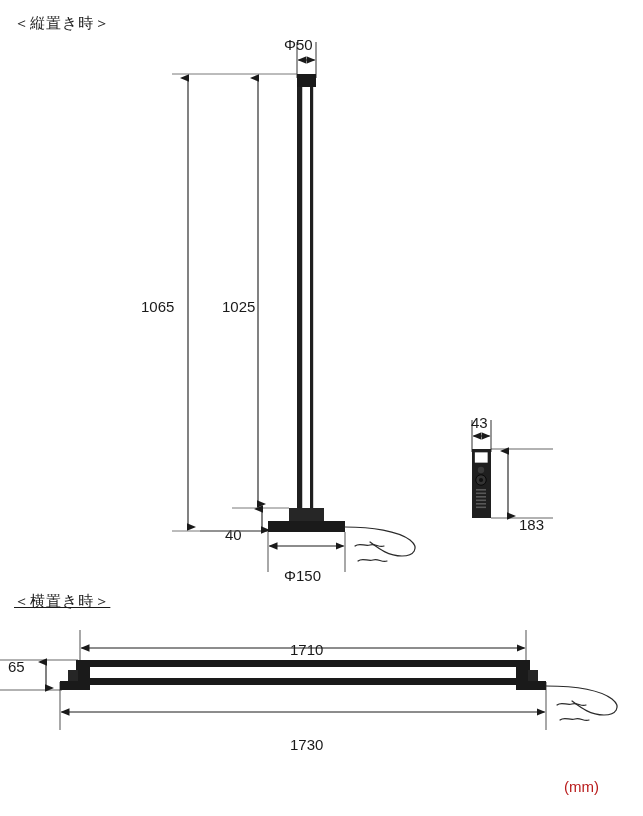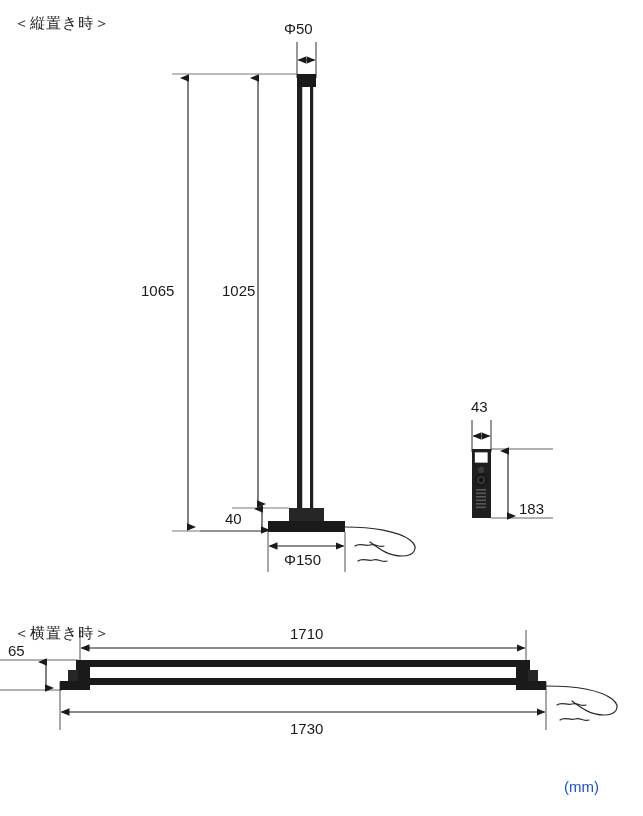--- a/index.html
+++ b/index.html
@@ -22,25 +22,26 @@
     font-size: 15px;
     letter-spacing: 1px;
     color: #1a1a1a;
     white-space: nowrap;
   }
   .dim-num {
     position: absolute;
     font-size: 15px;
     color: #1a1a1a;
     white-space: nowrap;
+    margin-top: 16px;
   }
   .unit {
     position: absolute;
     font-size: 15px;
-    color: #1d4ed8;
+    color: #b91c1c;
     white-space: nowrap;
   }
   svg.layer {
     position: absolute;
     left: 0;
     top: 0;
     width: 643px;
     height: 816px;
     pointer-events: none;
   }
@@ -59,21 +60,21 @@
   <div class="dim-num" style="left:222px; top:282px;">1025</div>
 
   <div class="dim-num" style="left:225px; top:510px;">40</div>
 
   <div class="dim-num" style="left:284px; top:551px;">Φ150</div>
 
   <div class="dim-num" style="left:471px; top:398px;">43</div>
 
   <div class="dim-num" style="left:519px; top:500px;">183</div>
 
-  <div class="view-title" style="left:14px; top:624px;">＜横置き時＞</div>
+  <div class="view-title" style="left:14px; top:592px;text-decoration:underline;">＜横置き時＞</div>
 
   <div class="dim-num" style="left:8px; top:642px;text-align:center;">65</div>
 
   <div class="dim-num" style="left:290px; top:625px;">1710</div>
 
   <div class="dim-num" style="left:290px; top:720px;">1730</div>
 
   <div class="unit" style="left:564px; top:778px;">(mm)</div>
 
   <svg class="layer" viewBox="0 0 643 816">

